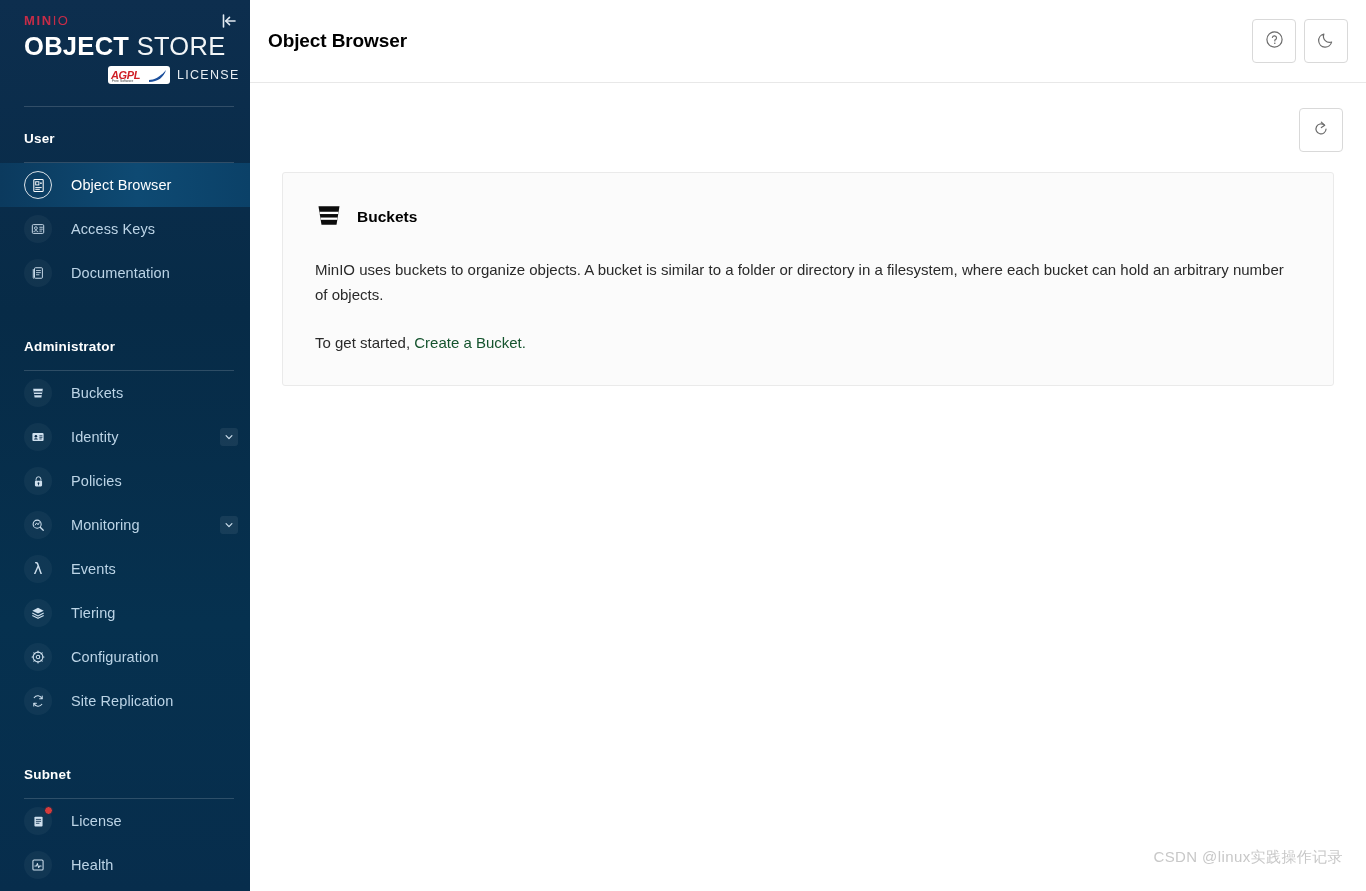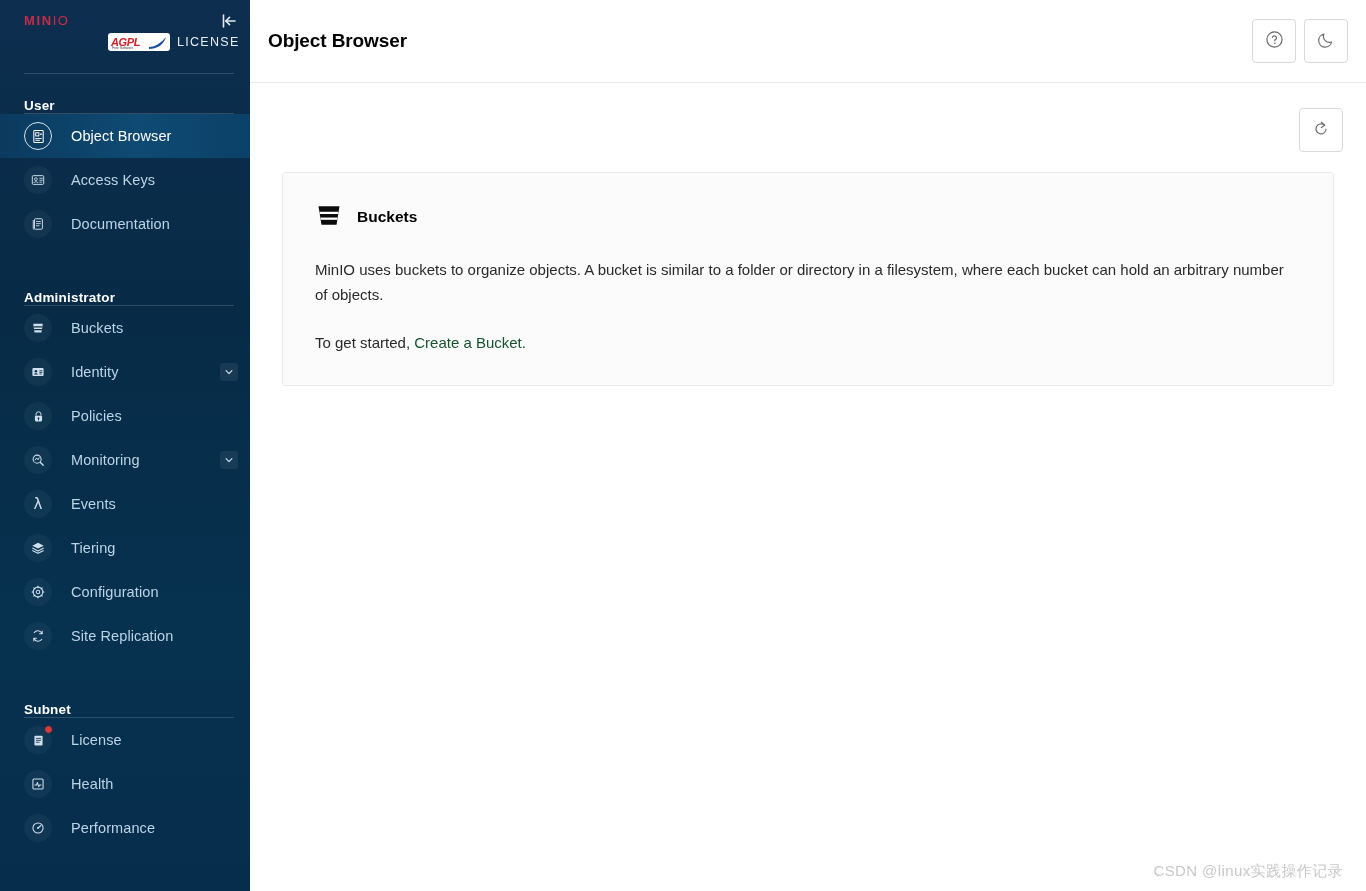--- a/index.html
+++ b/index.html
@@ -57,21 +57,21 @@
   }
 
   .sep-top {
     margin: 22px 16px 0 24px; height: 1px;
     background: rgba(255,255,255,0.16);
   }
 
   .nav-section { padding-top: 14px; }
   .section-title {
     color: #ffffff; font-size: 13.5px; font-weight: 700;
-    padding: 10px 0 0 24px; letter-spacing: 0.2px;
+    padding: 10px 0 16px 24px; letter-spacing: 0.2px;
   }
   .section-rule { margin: 0 16px 0 24px; height: 1px; background: rgba(255,255,255,0.16); }
 
   .nav-item {
     display: flex; align-items: center; height: 44px;
     padding-left: 24px; padding-right: 12px;
     cursor: pointer; position: relative;
   }
   .nav-item .ic {
     width: 28px; height: 28px; border-radius: 50%;
@@ -135,34 +135,35 @@
   .card-head { display: flex; align-items: center; gap: 14px; }
   .card-title { font-size: 15.5px; font-weight: 700; color: #000; }
   .card-body {
     margin-top: 24px; font-size: 15px; line-height: 25px; color: #2a2a2a;
     max-width: 980px;
   }
   .card-body p + p { margin-top: 23px; }
   .link { color: #14532d; cursor: pointer; }
 
   .watermark {
-    position: absolute; right: 23px; bottom: 10px;
+    position: absolute; right: 23px; bottom: 24px;
     font-size: 15px; color: #c8c8c8; letter-spacing: 0.4px;
     user-select: none; white-space: nowrap;
   }
 </style>
 </head>
 <body>
 
 <div class="app">
 
   <aside class="sidebar">
 
     <div class="logo-block">
       <div class="minio-word"><span>MIN</span><span class="io">IO</span></div>
+      <div class="object-store"><span class="bold">OBJECT</span><span class="thin">&nbsp;</span><span class="thin">STORE</span></div>
       <div class="license-row">
         <div class="agpl-badge">
           <span class="agpl-text">AGPL</span>
           <span class="agpl-sub">Free Software</span>
           <svg class="swoosh" viewBox="0 0 20 14">
             <path d="M1 11 C6 11, 12 8, 18 1 C16 8, 10 13, 1 13 Z" fill="#1c4f9c"></path>
             <path d="M12 3 l5 -2 -3 4 z" fill="#ffffff"></path>
           </svg>
         </div>
         <span class="license-label">LICENSE</span>

